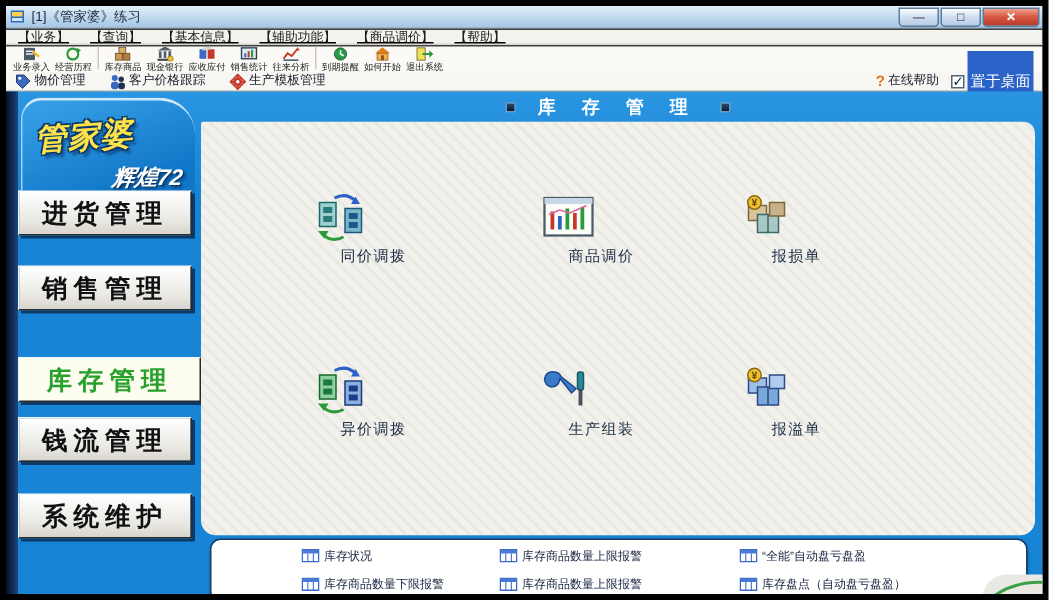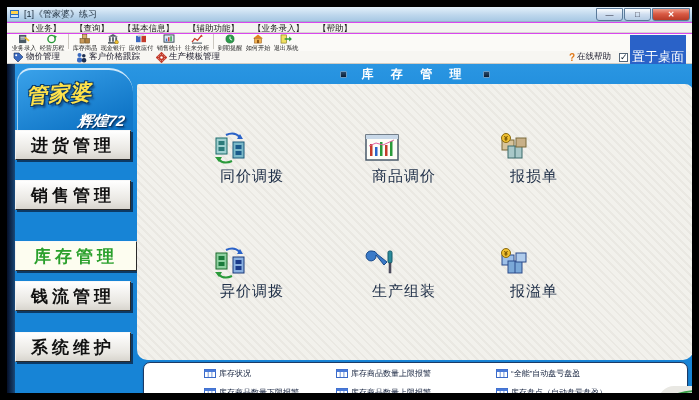--- a/index.html
+++ b/index.html
@@ -1,35 +1,35 @@
 <!DOCTYPE html>
 <html><head>
 <meta charset="utf-8">
 <style>
   * { margin:0; padding:0; box-sizing:border-box; }
   html,body { width:699px; height:400px; }
   body { font-family:"Liberation Sans", sans-serif; background:#9ab4cc; }
-  .window { position:relative; width:699px; height:400px; background:#d946ef; border:7px solid #000000; overflow:hidden; }
+  .window { position:relative; width:699px; height:400px; background:#404040; border:4px solid #000000; overflow:hidden; }
 
   
   .titlebar { position:absolute; left:0; top:0; width:100%; height:15px;
     background:linear-gradient(#e3f0fa,#bcd6ec 60%,#a8c8e4); display:flex; align-items:center; padding:0 3px;
     border-bottom:1px solid #98b4cc; }
   .app-icon { width:10px; height:10px; margin-right:4px; flex:0 0 auto; }
   .title-text { font-size:9px; color:#1a2a3a; white-space:nowrap; }
   .win-controls { position:absolute; right:2px; top:1px; display:flex; }
   .win-btn { width:27px; height:13px; border:1px solid #5a7a9a; border-radius:0 0 3px 3px;
     background:linear-gradient(#fdfeff,#cfdef0 50%,#b6cce4); font-size:8px; line-height:11px; text-align:center;
     color:#223; margin-left:0; }
   .win-btn + .win-btn { margin-left:1px; }
   .win-btn.close { width:38px; background:linear-gradient(#f2a08c,#d95a44 45%,#b83a26); color:#fff; font-weight:bold; }
 
   
   .menubar { position:absolute; left:0; top:16px; width:100%; height:10px; background:#f4f3f0;
-    border-bottom:1px solid #d8d5cf; display:flex; padding-left:20px; }
+    border-bottom:1px solid #d8d5cf; display:flex; align-items:center; padding-left:8px;text-decoration:underline; }
   .menu-item { font-size:8.5px; color:#1a1a1a; margin-right:14px; white-space:nowrap; }
 
   
   .toolbar1 { position:absolute; left:0; top:27px; width:100%; height:17px; background:#fbfaf7;
     display:flex; align-items:flex-start; padding-left:3px; }
   .tb-item { width:28px; display:flex; flex-direction:column; align-items:center; margin-top:0; }
   .tb-item svg { width:12px; height:10px; }
   .tb-label { font-size:6.5px; color:#222; white-space:nowrap; transform:scale(.95); }
   .tb-sep { width:1px; height:15px; background:#ccc8c0; margin:0 2px; }
 
@@ -37,21 +37,21 @@
   .toolbar2 { position:absolute; left:0; top:44px; width:100%; height:13px; background:#f7f6f2;
     border-bottom:1px solid #cfccc4; display:flex; align-items:center; padding:0 6px; }
   .tb2-item { display:flex; align-items:center; margin-right:16px;font-family:Liberation Mono, monospace; }
   .tb2-item svg { width:11px; height:11px; margin-right:2px; }
   .tb2-label { font-size:8.5px; color:#1a1a2a; white-space:nowrap; }
   .tb2-right { margin-left:auto; display:flex; align-items:center; }
   .help-q { color:#e07818; font-weight:bold; font-size:10px; margin-right:2px; }
   .help-label { font-size:8.5px; color:#223; margin-right:8px; }
   .chk { width:9px; height:9px; border:1px solid #567; background:#fff; margin-right:2px; position:relative; }
   .chk::after { content:"✓"; position:absolute; left:0; top:-2px; font-size:9px; color:#123; }
-  .chk-label { font-size:13px; color:#fff; background:#2a62c8; padding:13px 2px; }
+  .chk-label { font-size:10px; color:#fff; background:#2a62c8; padding:13px 2px; }
 
   
   .content { position:absolute; left:0; top:57px; width:699px; height:341px;
     background:linear-gradient(#2a96e2,#1784d6 20%); border-bottom:2px solid #cfd6dd; }
 
   
   .sidebar { position:absolute; left:0; top:0; width:130px; height:100%; }
   .edge-strip { position:absolute; left:0; top:0; width:8px; height:100%;
     background:linear-gradient(90deg,#050f28,#12365f 70%,#1a4a7a); }
   .logo-box { position:absolute; left:10px; top:4px; width:116px; height:78px;
@@ -75,21 +75,21 @@
   .main-title { font-size:12px; font-weight:bold; color:#fff; letter-spacing:7px; margin:0 14px; }
   .deco-dot { width:7px; height:7px; background:linear-gradient(#2a4a6a,#081c34); border:1px solid #6a9cc4; border-radius:1px; }
 
   .main-panel { position:absolute; left:0; top:20px; width:556px; height:276px;
     background:
       repeating-linear-gradient(45deg, rgba(210,206,198,.25) 0 2px, rgba(255,255,255,0) 2px 6px),
       #f2f1ec;
     border-radius:2px 8px 10px 10px; }
   .shortcut { position:absolute; width:120px; display:flex; flex-direction:column; align-items:center; }
   .shortcut svg { width:36px; height:32px; }
-  .shortcut-label { margin-top:3px; font-size:15px; color:#22324a; letter-spacing:1px; white-space:nowrap;margin-left:44px; }
+  .shortcut-label { margin-top:3px; font-size:10px; color:#22324a; letter-spacing:1px; white-space:nowrap;margin-left:44px; }
 
   
   .footer-panel { position:absolute; left:6px; top:298px; width:545px; height:42px; background:#fff;
     border:1px solid #1b3a66; border-radius:7px; box-shadow:0 1px 2px rgba(0,30,70,.4); }
   .flink { position:absolute; display:flex; align-items:center; }
   .flink svg { width:12px; height:9px; margin-right:3px; }
   .flink-label { font-size:8px; color:#16233f; white-space:nowrap; }
 
   .corner-swoosh { position:absolute; right:0; top:322px; width:48px; height:19px;
     background:#e9e8e3; border-radius:16px 0 0 0; overflow:hidden; }
@@ -111,21 +111,21 @@
       <div class="win-btn">□</div>
       <div class="win-btn close">✕</div>
     </div>
   </div>
 
   <div class="menubar">
     <span class="menu-item">【业务】</span>
     <span class="menu-item">【查询】</span>
     <span class="menu-item">【基本信息】</span>
     <span class="menu-item">【辅助功能】</span>
-    <span class="menu-item">【业务录入】</span>
+    <span class="menu-item">【商品调价】</span>
     <span class="menu-item">【帮助】</span>
   </div>
 
   <div class="toolbar1">
     <div class="tb-item">
       <svg viewBox="0 0 13 11">
           <rect x="1" y="1" width="8" height="9" fill="#4a5a66"></rect>
           <rect x="2.5" y="3" width="5" height="1" fill="#fff"></rect>
           <rect x="2.5" y="5" width="5" height="1" fill="#fff"></rect>
           <rect x="7" y="4" width="6" height="2" fill="#f0c030" transform="rotate(40 9 5)"></rect>

